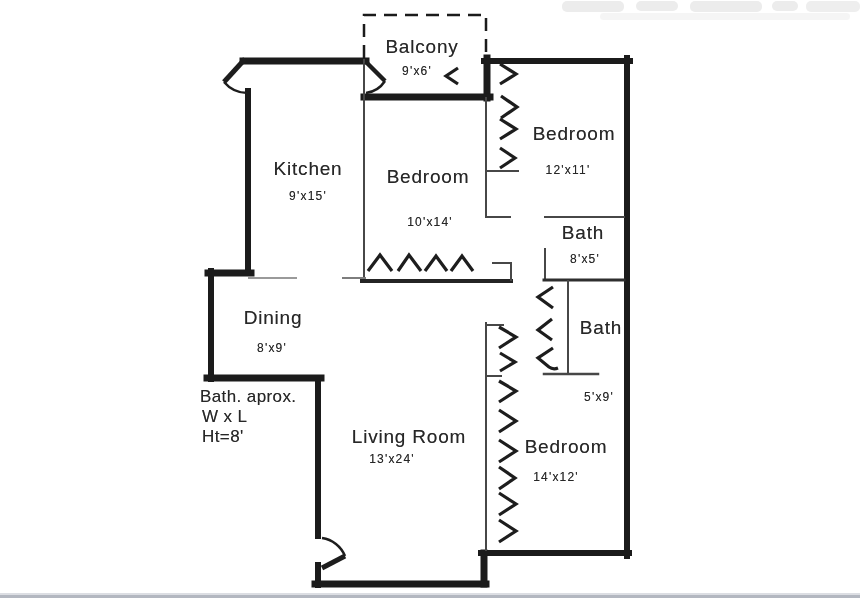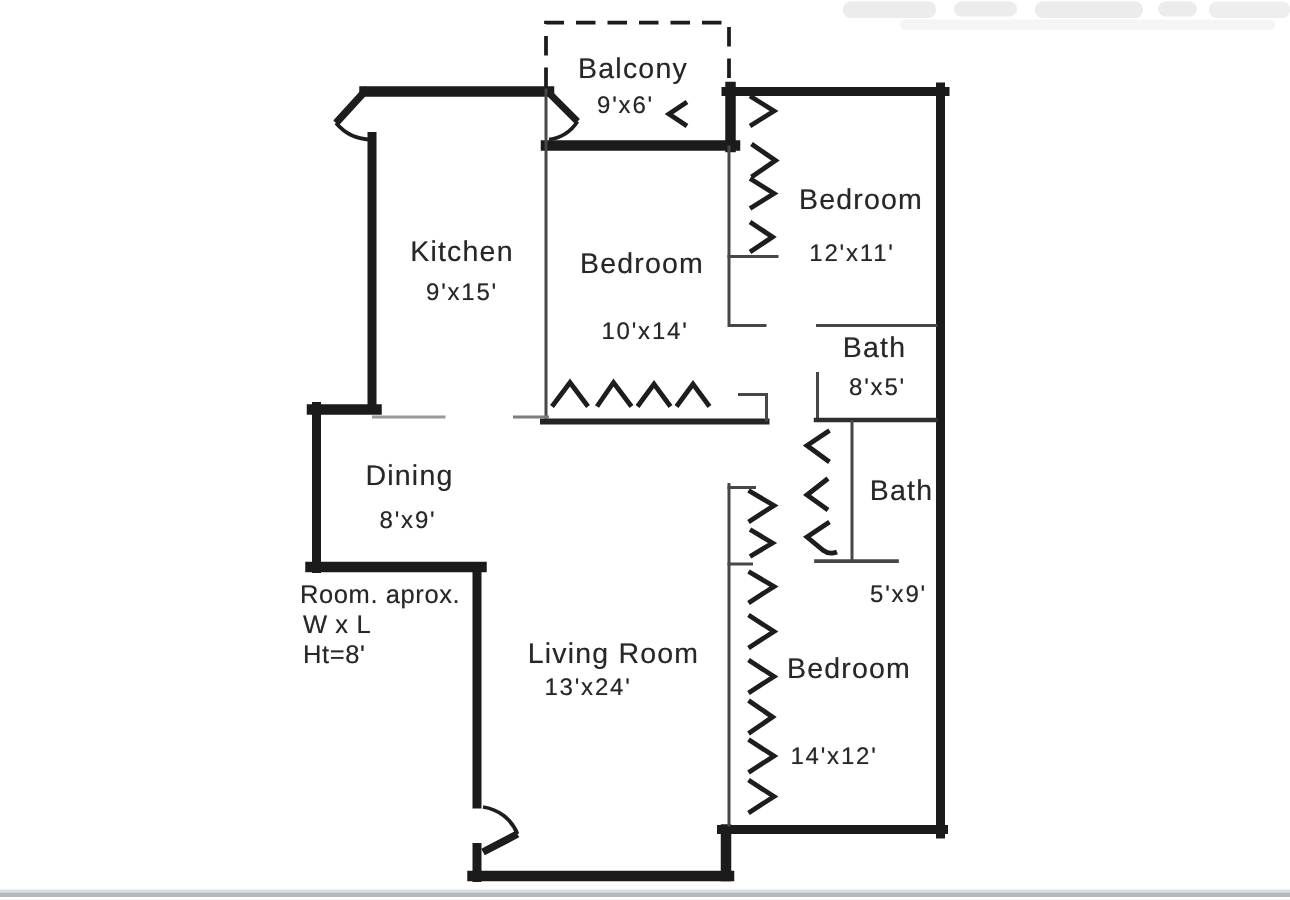--- a/index.html
+++ b/index.html
@@ -6,21 +6,21 @@
   .stage{
     position:relative;width:860px;height:600px;background:#ffffff;overflow:hidden;
     font-family:"Liberation Sans", sans-serif;
   }
   .lbl{
     position:absolute;transform:translate(-50%,-50%);
     color:#272727;white-space:nowrap;text-align:center;
     text-shadow:0 0 0.5px rgba(50,50,50,0.55);
   }
   .room-name{font-size:19px;letter-spacing:0.8px;}
-  .room-dims{font-size:16px;letter-spacing:1.2px;}
+  .room-dims{font-size:12px;letter-spacing:1.2px;}
   .note-line{
     position:absolute;color:#272727;font-size:17px;letter-spacing:0.4px;
     white-space:nowrap;text-shadow:0 0 0.5px rgba(50,50,50,0.55);
   }
   .wm{position:absolute;background:#ececec;border-radius:5px;}
   .footer-rule-light{position:absolute;left:0;width:860px;top:593px;height:2px;background:#dcdee3;}
   .footer-rule{position:absolute;left:0;width:860px;top:595px;height:3px;background:#b3b7c0;}
   svg{position:absolute;left:0;top:0;}
 </style>
 </head>
@@ -145,23 +145,23 @@
   <div class="lbl room-name" style="left:601px;top:328px;">Bath</div>
   <div class="lbl room-dims" style="left:599px;top:349px;margin-top:48px;">5'x9'</div>
 
   <div class="lbl room-name" style="left:273px;top:318px;">Dining</div>
   <div class="lbl room-dims" style="left:272px;top:348px;">8'x9'</div>
 
   <div class="lbl room-name" style="left:409px;top:437px;">Living Room</div>
   <div class="lbl room-dims" style="left:392px;top:459px;">13'x24'</div>
 
   <div class="lbl room-name" style="left:566px;top:447px;">Bedroom</div>
-  <div class="lbl room-dims" style="left:556px;top:477px;margin-top:28px;">14'x12'</div>
+  <div class="lbl room-dims" style="left:556px;top:477px;">14'x12'</div>
 
   <div>
-    <div class="note-line" style="left:200px;top:387px;">Room. aprox.</div>
+    <div class="note-line" style="left:200px;top:387px;">Bath. aprox.</div>
     <div class="note-line" style="left:202px;top:407px;">W x L</div>
     <div class="note-line" style="left:202px;top:427px;">Ht=8'</div>
   </div>
 
   <div class="footer-rule-light"></div>
   <div class="footer-rule"></div>
 </div>
 
 </body></html>

